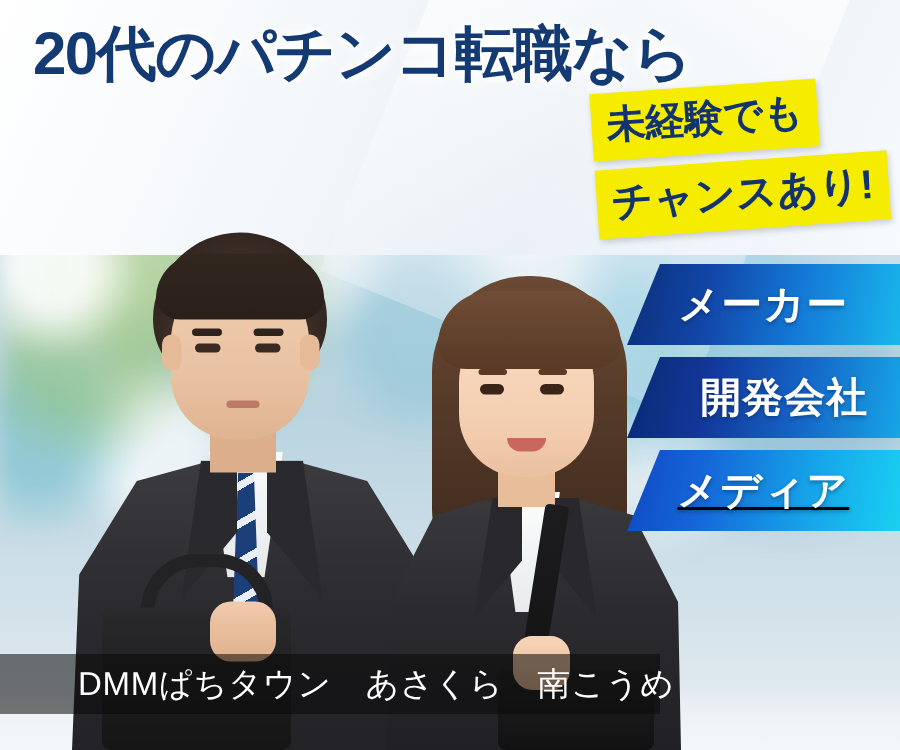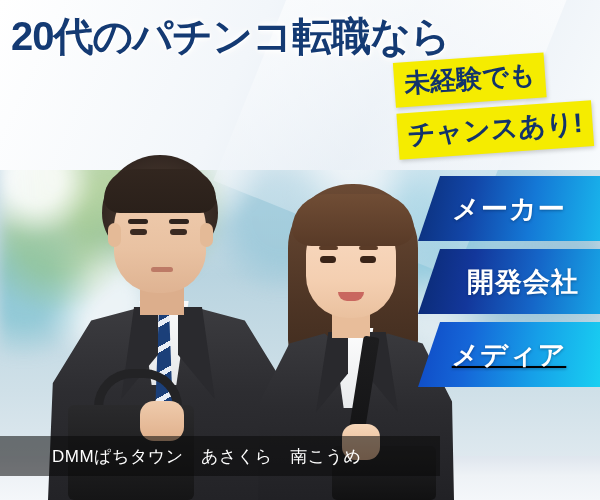--- a/index.html
+++ b/index.html
@@ -150,21 +150,21 @@
   .woman .bag{
     position:absolute;left:74px;top:268px;width:104px;height:54px;
     background:linear-gradient(180deg,#232325,#111112);border-radius:5px;
   }
   .woman .hand{
     position:absolute;left:84px;top:246px;width:38px;height:36px;
     background:linear-gradient(180deg,#f6d6b8,#e6b793);border-radius:13px;
   }
 
   
-  .headline{position:absolute;left:11px;top:16px;z-index:6;}
+  .headline{position:absolute;left:22px;top:16px;z-index:6;}
   .head-line1{
     font-size:40px;font-weight:700;color:#143a73;letter-spacing:-1px;line-height:1;
     text-shadow:0 0 7px #fff,0 0 7px #fff,0 0 14px #fff,1px 1px 0 #fff;
     white-space:nowrap;
   }
   .logo{
     margin-top:4px;font-size:60px;font-weight:700;font-style:italic;line-height:1;
     letter-spacing:-1px;white-space:nowrap;
   }
   .logo .word{
@@ -185,21 +185,21 @@
   .badge{
     background:#f5ec00;color:#12336b;font-weight:700;font-size:26px;
     padding:4px 10px 6px 10px;display:inline-block;white-space:nowrap;
     box-shadow:1px 2px 4px rgba(0,0,0,.18);
   }
   .badge.second{margin-top:6px;font-size:27px;}
 
   
   .menu{position:absolute;right:0;top:176px;width:182px;z-index:8;}
   .menu-item{
-    position:relative;height:65px;margin-bottom:8px;
+    position:relative;height:54px;margin-bottom:8px;
     display:flex;align-items:center;justify-content:center;
     clip-path:polygon(22px 0,100% 0,100% 100%,0 100%);
     box-shadow:0 2px 5px rgba(0,0,0,.22);
   }
   .menu-item span{
     color:#fff;font-size:27px;font-weight:700;letter-spacing:1px;
     text-shadow:0 1px 3px rgba(0,30,70,.45);
   }
   .mi-0{background:linear-gradient(100deg,#0b2f7a 0%,#1246a8 30%,#1478d6 62%,#19b6ec 100%);}
   .mi-1{background:linear-gradient(100deg,#2a17c9 0%,#2f2ad4 28%,#2a63dd 62%,#2f9ae6 100%);}
@@ -207,21 +207,21 @@
   .mi-3{background:linear-gradient(100deg,#7a1fe0 0%,#6a28e2 26%,#3f6ce4 62%,#2aa6e8 100%);}
   .mi-4{background:linear-gradient(100deg,#0f49c4 0%,#1566d8 28%,#16a0e8 64%,#19d0f2 100%);text-decoration:underline;}
 
   
   .credit{
     position:absolute;left:0;bottom:24px;width:440px;height:40px;z-index:9;
     background:rgba(10,10,10,.55);
     display:flex;align-items:center;
   }
   .credit span{
-    color:#fff;font-size:17px;font-weight:400;padding-left:52px;white-space:pre;
+    color:#fff;font-size:22px;font-weight:400;padding-left:52px;white-space:pre;
     letter-spacing:.5px;
   }
 </style>
 </head>
 <body>
 
 <div id="banner">
 
   <div class="bg-base"></div>
   <div class="bg-bokeh"></div>

